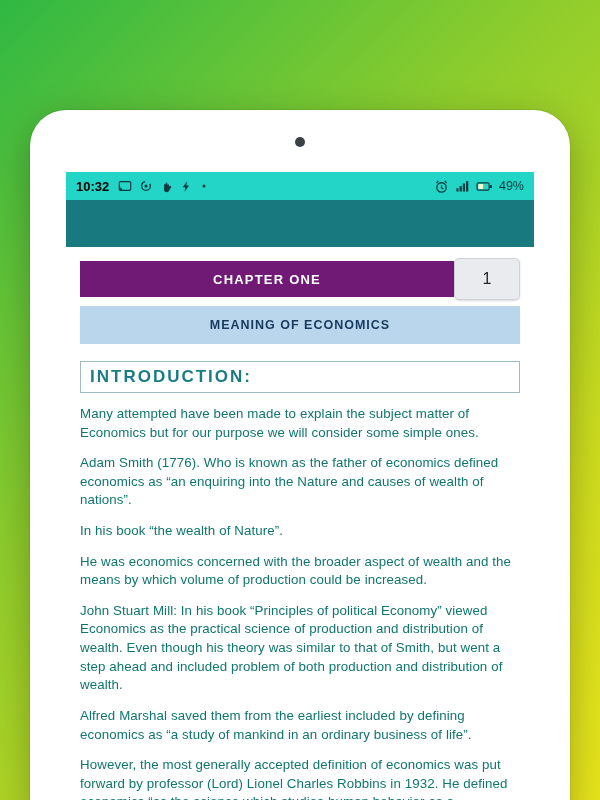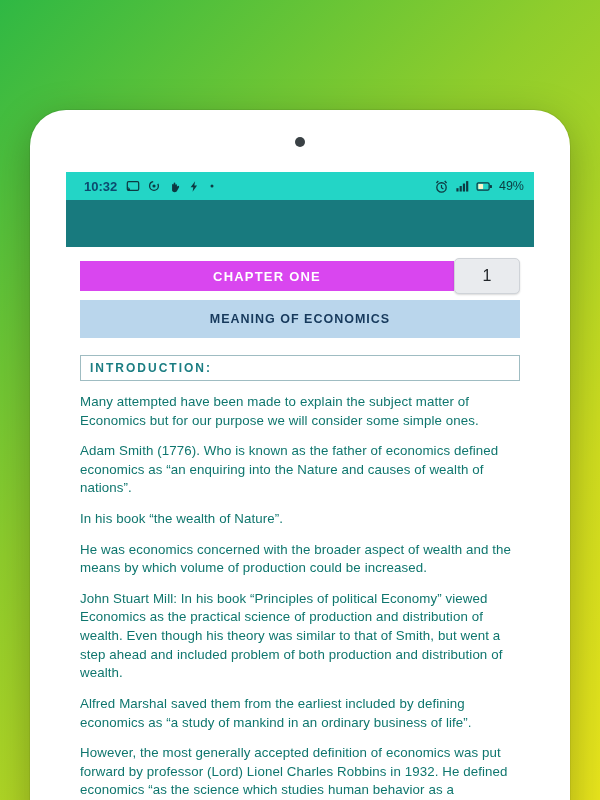--- a/index.html
+++ b/index.html
@@ -9,43 +9,43 @@
   .tablet{position:absolute;left:30px;top:110px;width:540px;height:780px;
     background:#ffffff;border-radius:36px;
     box-shadow:0 12px 40px rgba(0,0,0,.28),0 0 0 1px rgba(0,0,0,.06);}
   .camera{position:absolute;top:27px;left:50%;transform:translateX(-50%);
     width:10px;height:10px;border-radius:50%;background:#3a4145;}
   .screen{position:absolute;left:36px;right:36px;top:62px;bottom:0;
     background:#ffffff;overflow:hidden;display:flex;flex-direction:column;}
 
   .status-bar{height:28px;background:#23d5c6;display:flex;align-items:center;
     padding:0 10px;gap:7px;flex:0 0 auto;}
-  .status-time{font-size:13px;font-weight:700;color:#0c4a6e;margin-right:2px;margin-left:8px;}
+  .status-time{font-size:13px;font-weight:700;color:#000000;margin-right:2px;}
   .sicon{display:flex;align-items:center;}
   .sicon svg{display:block;}
   .status-right{margin-left:auto;display:flex;align-items:center;gap:6px;}
   .status-percent{font-size:12.5px;font-weight:400;color:#0c3a40;}
 
   .toolbar{height:47px;background:#187a7e;flex:0 0 auto;}
 
   .content{flex:1;background:#ffffff;padding:12px 14px 0 14px;overflow:hidden;}
 
   .banner-row{display:flex;align-items:stretch;margin:2px 0 9px 0;}
-  .chapter-banner{flex:1;background:#d946ef;color:#ffffff;font-weight:700;
+  .chapter-banner{flex:1;background:#701a75;color:#ffffff;font-weight:700;
     font-size:13px;letter-spacing:1.2px;display:flex;align-items:center;
-    justify-content:center;height:30px;}
+    justify-content:center;height:36px;}
   .page-tab{width:64px;background:#e9ebee;border:1px solid #cfd3d8;border-radius:5px;
     margin:-3px 0 -3px 0;display:flex;align-items:center;justify-content:center;
     font-size:16px;color:#22262a;box-shadow:0 1px 2px rgba(0,0,0,.15);}
 
   .section-banner{background:#bad6ec;color:#16395c;font-weight:700;font-size:12.5px;
     letter-spacing:1px;height:38px;display:flex;align-items:center;justify-content:center;
     margin-bottom:17px;}
 
-  .intro-box{border:1px solid #9fbcc2;color:#1b7d82;font-weight:600;font-size:12px;
+  .intro-box{border:1px solid #9fbcc2;color:#1b7d82;font-weight:600;font-size:17px;
     letter-spacing:2px;padding:5px 9px;margin-bottom:12px;}
 
   .body-text p{margin:0 0 12px 0;color:#0f766e;font-size:13.3px;line-height:1.4;
     letter-spacing:.1px;}
 </style>
 </head>
 <body>
 
 <div class="tablet">
   <div class="camera"></div>

